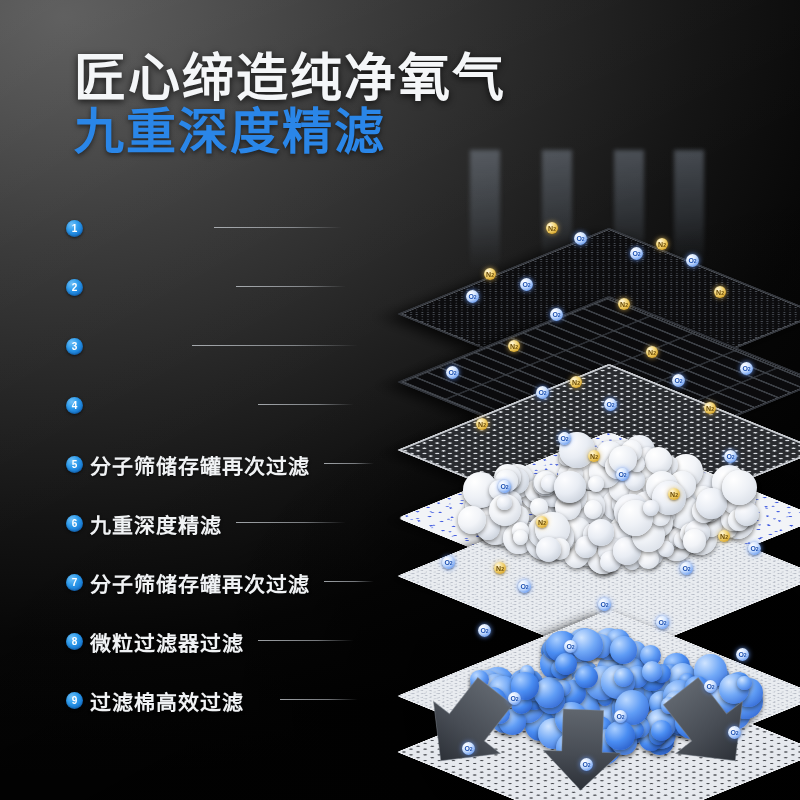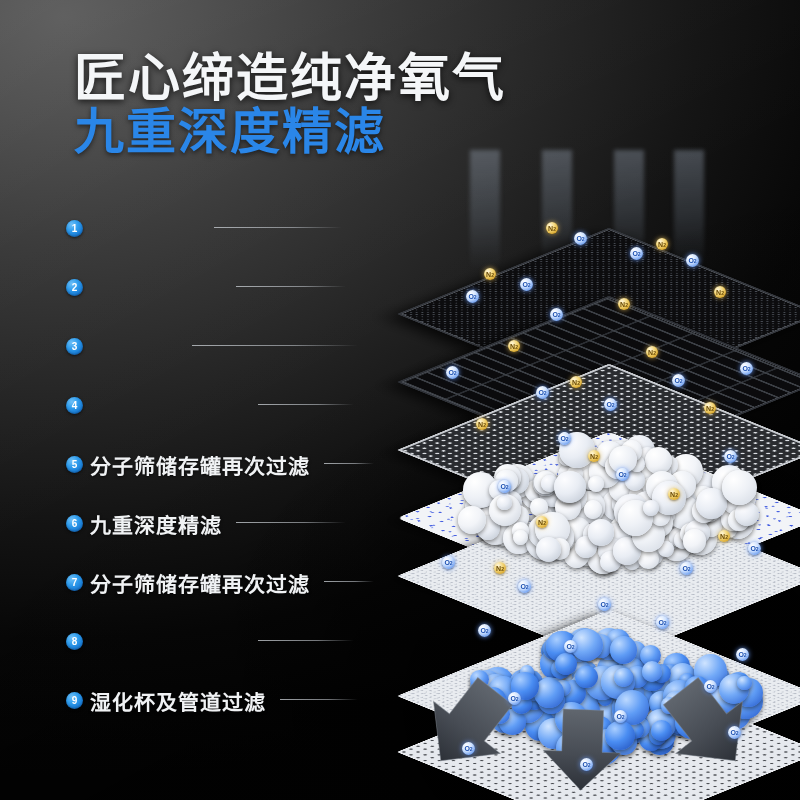--- a/index.html
+++ b/index.html
@@ -735,22 +735,23 @@
         <div class="rtext">九重深度精滤</div>
         <div class="lead" style="left: 170px; width: 110px;"></div>
       </div>
       <div class="row">
         <div class="badge">7</div>
         <div class="rtext">分子筛储存罐再次过滤</div>
         <div class="lead" style="left: 258px; width: 50px;"></div>
       </div>
       <div class="row">
         <div class="badge">8</div>
+        <div class="rtext">微粒过滤器过滤</div>
         <div class="lead" style="left: 192px; width: 96px;"></div>
       </div>
       <div class="row">
         <div class="badge">9</div>
-        <div class="rtext">湿化杯及管道过滤</div>
+        <div class="rtext">过滤棉高效过滤</div>
         <div class="lead" style="left: 214px; width: 78px;"></div>
       </div>
     </div>
 
 </div>
 
 </body></html>

